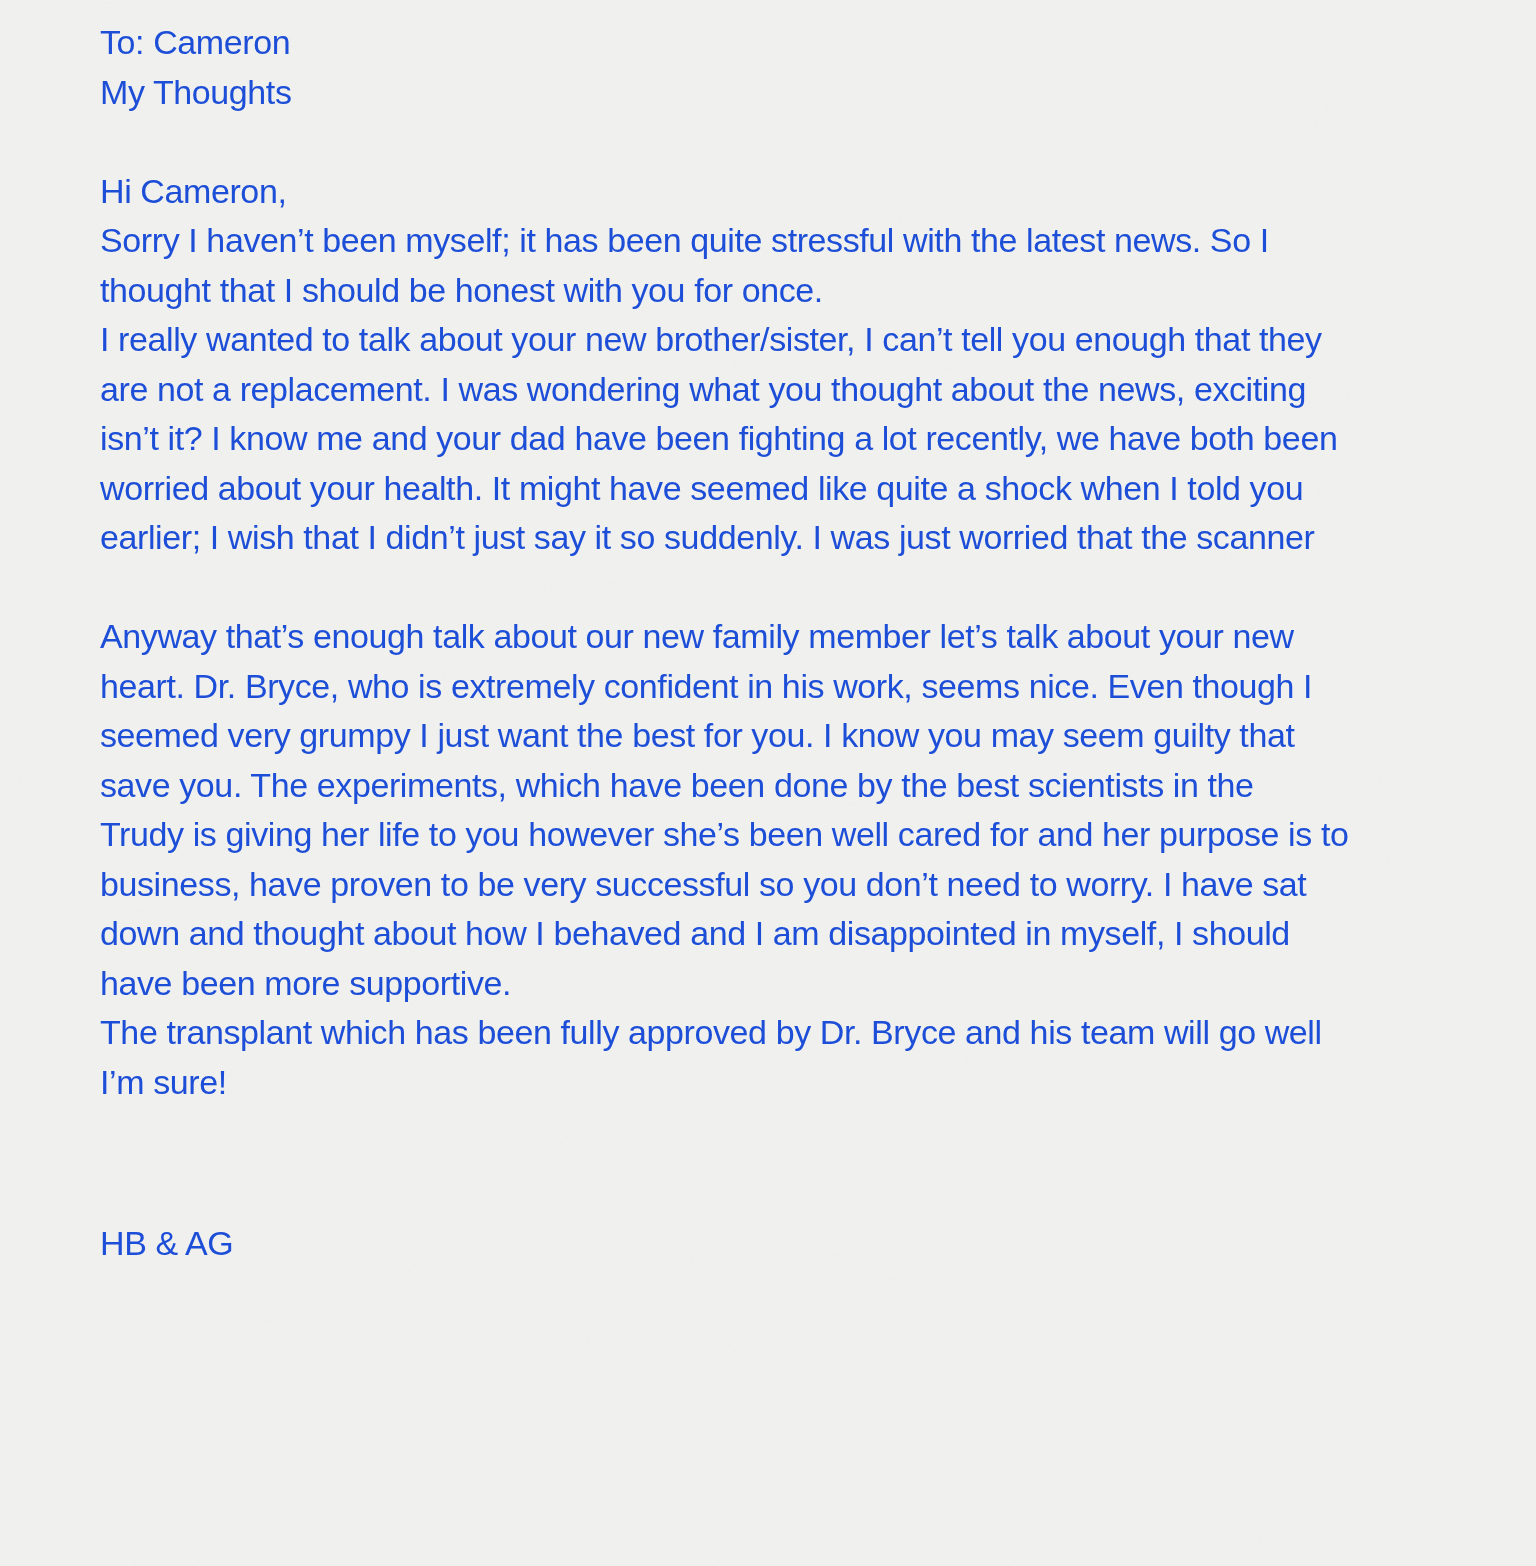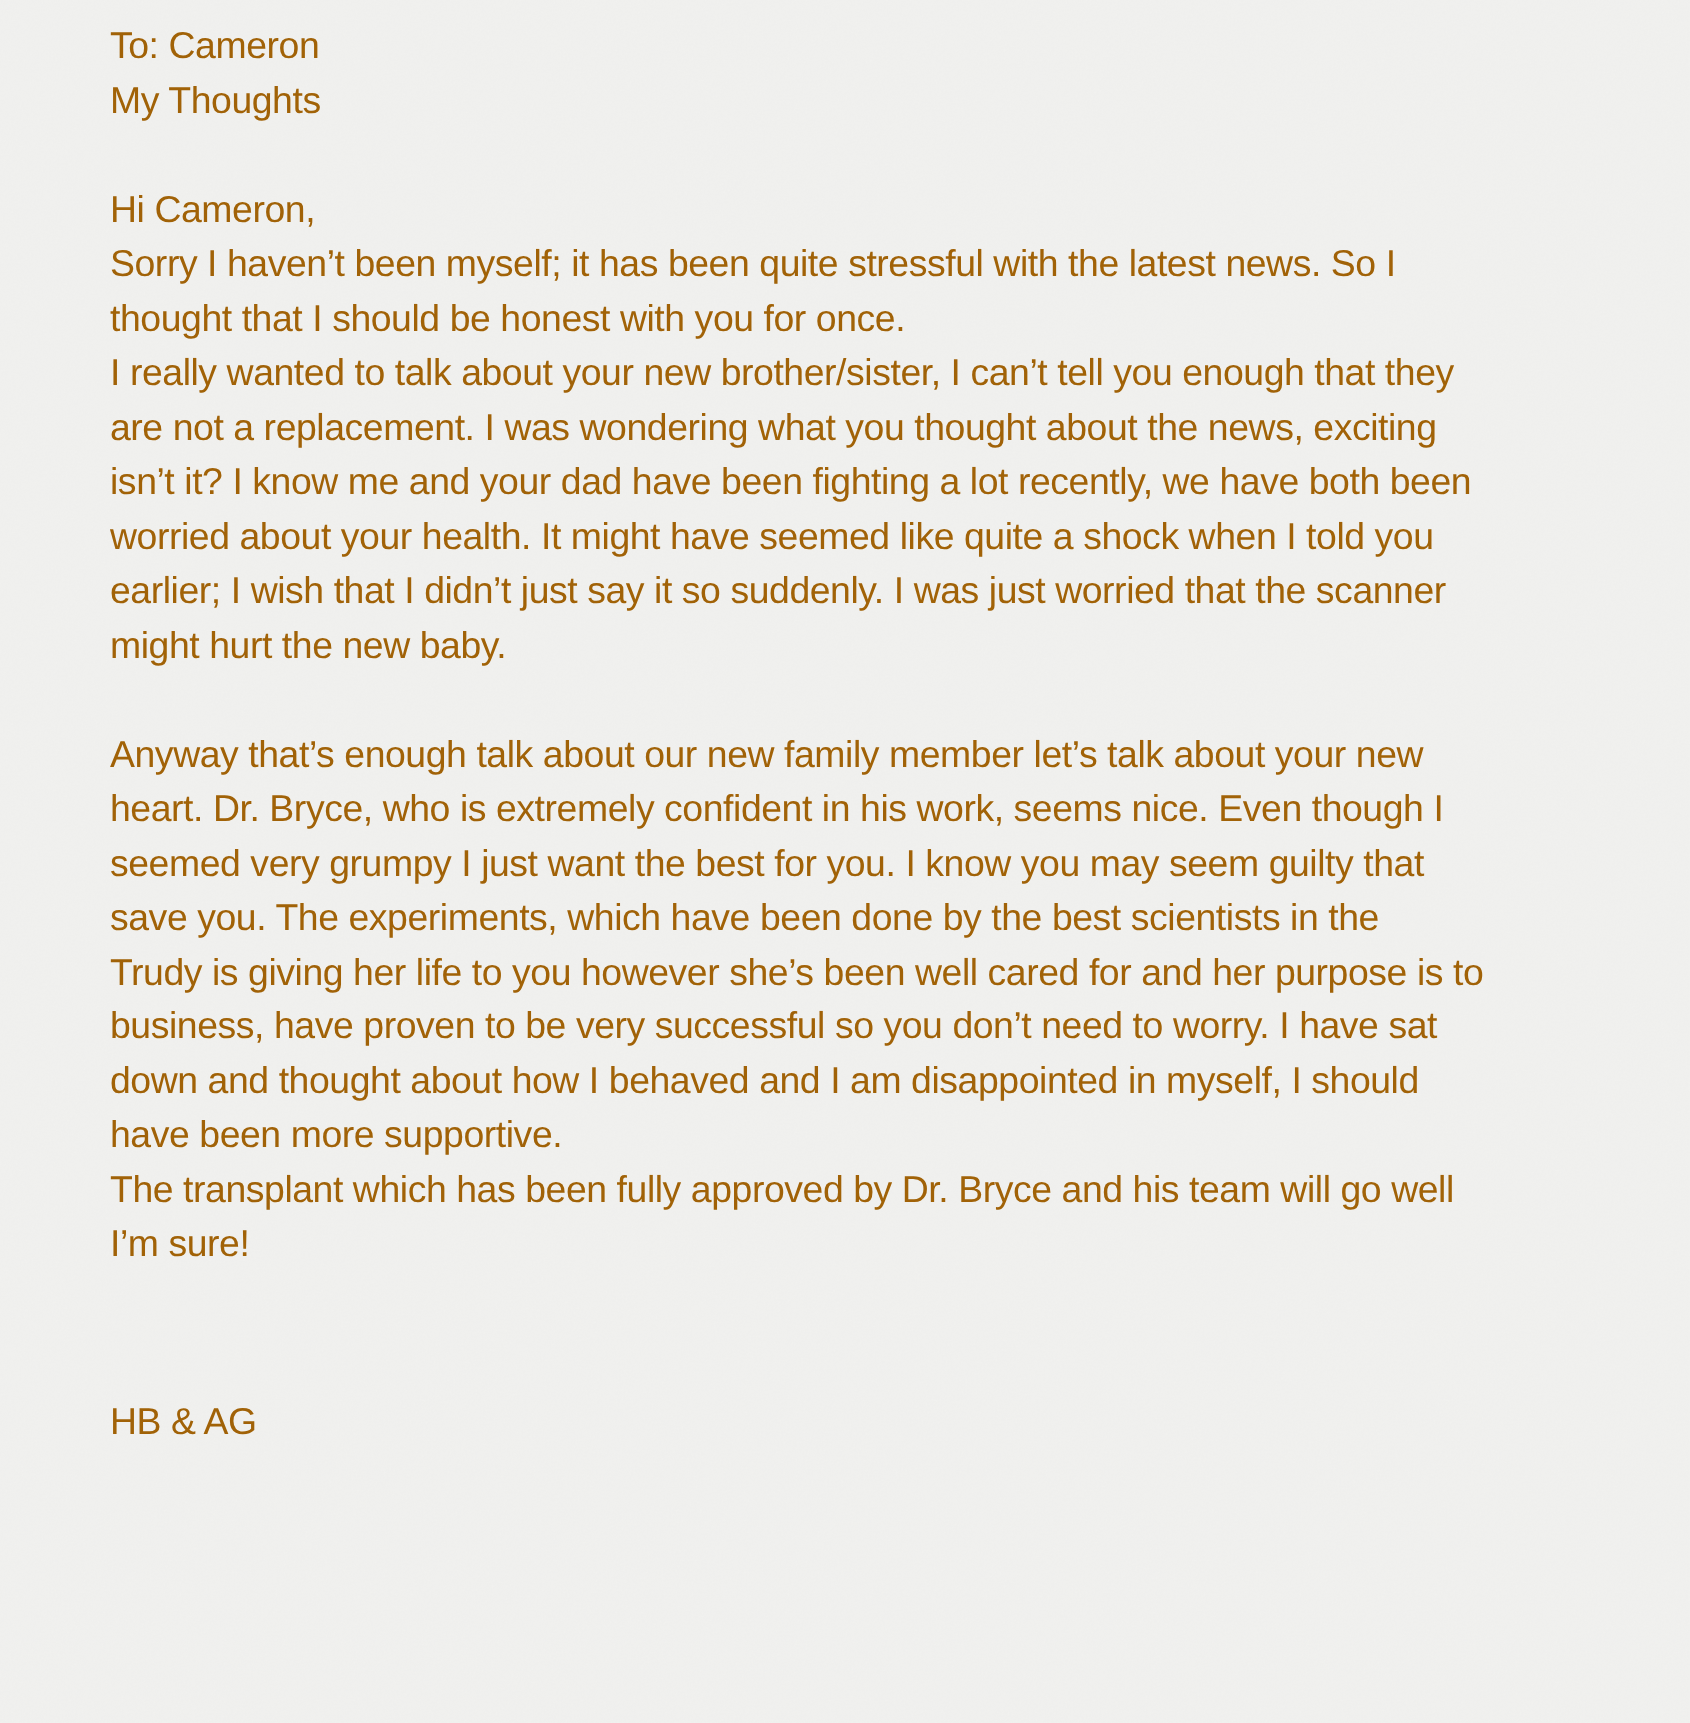--- a/index.html
+++ b/index.html
@@ -49,37 +49,36 @@
   <filter id="paperGrain">
     <feTurbulence type="fractalNoise" baseFrequency="0.55" numOctaves="2" seed="7" result="noise"></feTurbulence>
     <feColorMatrix in="noise" type="matrix" values="0 0 0 0 0.55
               0 0 0 0 0.55
               0 0 0 0 0.54
               0 0 0 0.09 0"></feColorMatrix>
   </filter>
   <rect width="1536" height="1566" filter="url(#paperGrain)"></rect>
 </svg>
 
-<div class="letter-page" style="color: #a16207;">
+<div class="letter-page" style="color: #1d4ed8;">
 
   <div class="block">
       <div class="line">To: Cameron</div>
       <div class="line">My Thoughts</div>
     </div>
 
   <div class="block gap-1">
       <div class="line">Hi Cameron,</div>
       <div class="line">Sorry I haven’t been myself; it has been quite stressful with the latest news. So I</div>
       <div class="line">thought that I should be honest with you for once.</div>
       <div class="line">I really wanted to talk about your new brother/sister, I can’t tell you enough that they</div>
       <div class="line">are not a replacement. I was wondering what you thought about the news, exciting</div>
       <div class="line">isn’t it? I know me and your dad have been fighting a lot recently, we have both been</div>
       <div class="line">worried about your health. It might have seemed like quite a shock when I told you</div>
       <div class="line">earlier; I wish that I didn’t just say it so suddenly. I was just worried that the scanner</div>
-      <div class="line">might hurt the new baby.</div>
     </div>
 
   <div class="block gap-1">
       <div class="line">Anyway that’s enough talk about our new family member let’s talk about your new</div>
       <div class="line">heart. Dr. Bryce, who is extremely confident in his work, seems nice. Even though I</div>
       <div class="line">seemed very grumpy I just want the best for you. I know you may seem guilty that</div>
       <div class="line">save you. The experiments, which have been done by the best scientists in the</div>
       <div class="line">Trudy is giving her life to you however she’s been well cared for and her purpose is to</div>
       <div class="line">business, have proven to be very successful so you don’t need to worry. I have sat</div>
       <div class="line">down and thought about how I behaved and I am disappointed in myself, I should</div>

